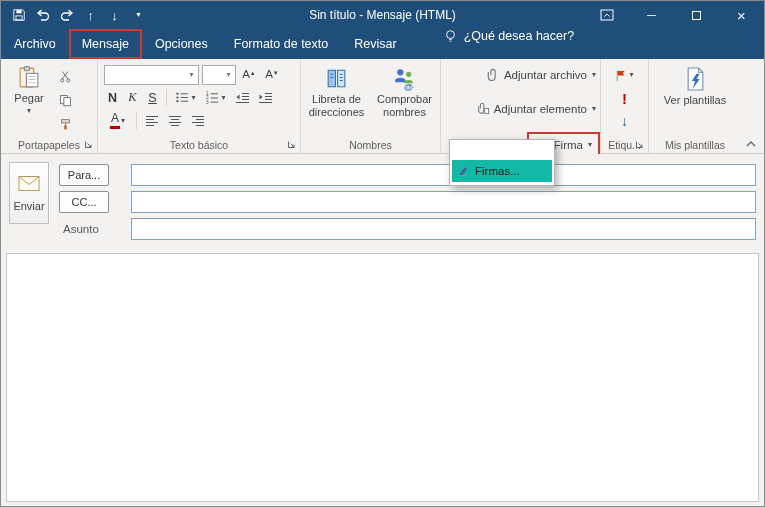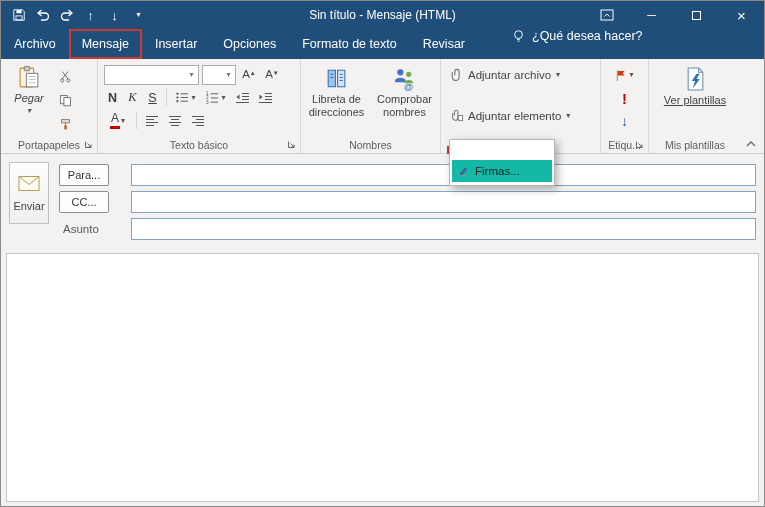--- a/index.html
+++ b/index.html
@@ -35,21 +35,21 @@
   .rgroup { position:relative; border-right:1px solid #dad8d6; flex:none; }
   .rgroup-label { position:absolute; bottom:2px; left:0; right:0; text-align:center; font-size:10.5px; color:#5f5d5b; white-space:nowrap; }
   .launcher { position:absolute; bottom:3px; right:3px; width:11px; height:11px; display:flex; align-items:center; justify-content:center; }
   .caret { font-size:8px; color:#555; line-height:1; }
 
   .big-btn { display:flex; flex-direction:column; align-items:center; gap:2px; font-size:11px; color:#444; line-height:1.15; text-align:center; padding-top:2px; }
   .bl { display:block; }
   .small-btn { width:20px; height:20px; display:flex; align-items:center; justify-content:center; }
 
   .g-clip { width:97px; display:flex; gap:5px; padding:4px 0 16px 7px; }
-  .g-clip .big-btn { width:42px;font-style:italic; }
+  .g-clip .big-btn { width:42px; }
   .mini-col { display:flex; flex-direction:column; gap:4px; padding-top:3px; }
 
   .g-text { width:203px; padding:4px 4px 16px 6px; }
   .trow { display:flex; align-items:center; gap:3px; height:23px; }
   .combo { height:20px; background:#fff; border:1px solid #ababab; display:flex; align-items:center; }
   .combo .cv { flex:1; padding:0 3px; font-size:11px; color:#333; }
   .combo .ccaret { width:13px; text-align:center; font-size:8px; color:#777; }
   .combo.font { width:95px; }
   .combo.size { width:34px; }
   .fmt { width:17px; font-size:12.5px; color:#3b3b3b; }
@@ -59,34 +59,34 @@
   .wide { width:27px; gap:1px; }
   .vsep { width:1px; height:17px; background:#d6d4d2; margin:0 2px; }
   .gf { display:flex; align-items:flex-start; font-size:11.5px; line-height:1; }
   .gf i { font-style:normal; font-size:6px; margin-top:1px; }
   .fc { border-bottom:3px solid #c00000; font-size:12px; line-height:1.1; padding:0 1px; }
 
   .g-names { width:140px; display:flex; gap:2px; padding:5px 2px 16px; justify-content:center; }
   .g-names .big-btn { width:66px; }
 
   .g-include { width:160px; padding:5px 0 16px 6px; }
-  .inc-col { display:flex; flex-direction:column; gap:20px; align-items:flex-start; }
+  .inc-col { display:flex; flex-direction:column; gap:13px; align-items:flex-end; }
   .menu-row { height:21px; display:flex; align-items:center; gap:5px; font-size:11.5px; color:#444; padding:0 4px; white-space:nowrap; }
   .red-box { border:2px solid #cb3a32; padding:0 2px; display:flex; background:#f3f2f1; }
   .sig-menu { position:absolute; left:8px; top:80px; width:106px; background:#fff; border:1px solid #b5b5b5;
               box-shadow:3px 3px 8px rgba(0,0,0,.3); padding:20px 2px 3px; z-index:30; }
   .menu-item { height:22px; display:flex; align-items:center; gap:6px; padding:0 8px 0 5px; background:#14b8a6; font-size:11.5px; color:#222; }
 
   .g-tags { width:48px; display:flex; flex-direction:column; align-items:center; gap:3px; padding:6px 0 16px; }
   .tagbtn { width:32px; height:20px; display:flex; align-items:center; justify-content:center; gap:2px; }
   .imp-high { color:#c00000; font-weight:bold; font-size:15px; line-height:1; }
   .imp-low { color:#2b579a; font-weight:bold; font-size:14px; line-height:1; }
 
   .g-templates { width:92px; display:flex; justify-content:center; padding:5px 0 16px; border-right:none; }
-  .g-templates .big-btn { width:84px;text-decoration:underline; }
+  .g-templates .big-btn { width:84px; }
 
   .ribbon-spacer { flex:1; border-right:none; position:relative; }
   .collapse-btn { position:absolute; right:7px; bottom:5px; }
 
   
   .compose-head { position:relative; height:99px; background:#f3f2f1; }
   .send-btn { position:absolute; left:8px; top:8px; width:40px; height:62px;
               background:linear-gradient(#fdfdfd,#f0efee); border:1px solid #c3c1bf;
               display:flex; flex-direction:column; align-items:center; justify-content:center; gap:8px;
               font-size:11px; color:#444; }
@@ -154,21 +154,20 @@
       </button>
       <button class="win-btn">
         <span style="font-size:15px;">×</span>
       </button>
     </div>
   </div>
 
   <div class="tabbar">
     <div class="tab">Archivo</div>
     <div class="tab annot">Mensaje</div>
-    <div class="tab">Insertar</div>
     <div class="tab">Opciones</div>
     <div class="tab">Formato de texto</div>
     <div class="tab">Revisar</div>
     <div class="tellme">
       <svg width="13" height="15" viewBox="0 0 14 16">
           <circle cx="7" cy="6" r="4.2" fill="none" stroke="#fff"></circle>
           <path d="M5.5 11h3M6 13h2" stroke="#fff"></path>
         </svg>
       <span>¿Qué desea hacer?</span>
     </div>

